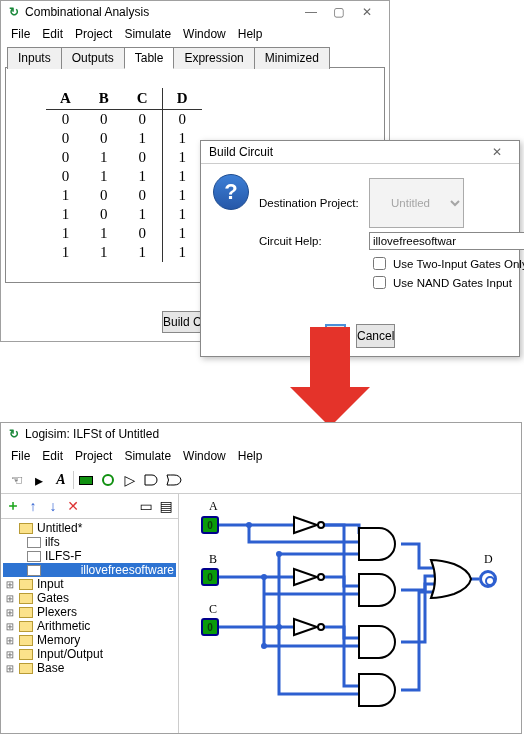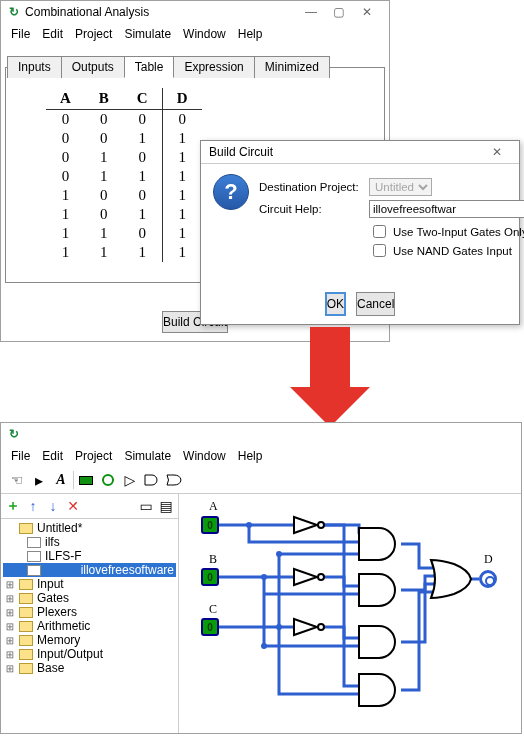--- a/index.html
+++ b/index.html
@@ -6,41 +6,41 @@
   body { margin:0; font-family: "Segoe UI", Tahoma, sans-serif; font-size:12px; background:#fff; width:524px; }
   .dotgrid { background-image: radial-gradient(circle, #bbb 0.5px, transparent 0.5px); background-size:10px 10px; }
   
   .win { border:1px solid #a0a0a0; background:#fff; position:relative; }
   .titlebar { display:flex; align-items:center; padding:4px 8px; font-size:12px; }
   .titlebar .spacer { flex:1; }
   .titlebar .ctl { width:28px; text-align:center; font-size:12px; color:#666; cursor:pointer; }
   .menubar { display:flex; gap:0; padding:2px 4px; font-size:12px; }
   .menubar span { padding:2px 6px; cursor:pointer; }
   .tabs { display:flex; border-bottom:1px solid #888; padding-left:2px; }
-  .tab { border:1px solid #888; border-bottom:none; padding:3px 10px; margin-right:-1px; font-size:12px; background:#fff; position:relative; top:11px; cursor:pointer; }
+  .tab { border:1px solid #888; border-bottom:none; padding:3px 10px; margin-right:-1px; font-size:12px; background:#fff; position:relative; top:2px; cursor:pointer; }
   .tab.active { background:#fff; border-bottom:1px solid #fff; z-index:2; }
   .tab:not(.active){ background:#f0f0f0; }
   .tabpanel { border:1px solid #888; border-top:none; margin:0 4px 6px 4px; padding:20px 40px; }
   table.truth { border-collapse:collapse; font-family: "Times New Roman", serif; font-size:15px; }
   table.truth th { font-weight:bold; padding:2px 14px; }
   table.truth td { padding:1px 14px; text-align:center; }
   table.truth .colD { border-left:1px solid #333; }
   table.truth th { border-bottom:1px solid #333; }
   .buildbtnrow { text-align:center; padding:8px 0; }
   button { font:inherit; padding:3px 0; background:#e6e6e6; border:1px solid #888; cursor:pointer;margin-top:14px; }
   
   .dialog { position:absolute; left:200px; top:140px; width:320px; background:#fff; border:1px solid #888; box-shadow:2px 2px 6px rgba(0,0,0,0.25); }
   .dialog .titlebar { border-bottom:1px solid #ccc; }
   .dlgbody { display:flex; padding:10px 12px; gap:10px; }
   .qicon { width:36px; height:36px; border-radius:18px; background:linear-gradient(#3d7fd6,#2658a8); color:#fff; display:flex; align-items:center; justify-content:center; font-size:22px; font-weight:bold; border:1px solid #1d4b8f; flex-shrink:0;}
   .dlgfields { flex:1; font-size:11.5px; }
   .row { display:flex; align-items:center; margin:4px 0; }
   .row label { width:110px; text-align:left; }
   .row input[type=text]{ flex:1; border:1px solid #888; padding:2px 3px; font:inherit; }
-  .row select { border:1px solid #888; font:inherit; padding:1px; background:#eee; }
+  .row select { border:1px solid #888; font:inherit; padding:17px; background:#eee; }
   .cbrow { margin-left:110px; display:flex; align-items:center; gap:4px; }
   .dlgbtns { display:flex; justify-content:center; gap:10px; padding:8px; }
   .btnprimary { background:#e6e6e6; border:2px solid #4a90d9; }
   
   .arrow { position:relative; height:80px; }
   .arrow .shaft { position:absolute; left:310px; top:-15px; width:40px; height:62px; background:#e4332a; }
   .arrow .head { position:absolute; left:290px; top:45px; width:0; height:0; border-left:40px solid transparent; border-right:40px solid transparent; border-top:40px solid #e4332a; }
   
   .toolbar { display:flex; gap:2px; padding:3px 6px; align-items:center; }
   .ticon { width:20px; height:20px; display:flex; align-items:center; justify-content:center; font-size:14px; cursor:pointer; }
@@ -197,20 +197,21 @@
 </div>
 
 <div class="arrow">
   <div class="shaft"></div>
   <div class="head"></div>
 </div>
 
 <div class="win" style="width:522px; margin-top:0;">
   <div class="titlebar">
     <span style="color:#1a883a; font-weight:bold; margin-right:6px;">↻</span>
+    <span>Logisim: ILFSt of Untitled</span>
   </div>
   <div class="menubar">
     <span>File</span>
     <span>Edit</span>
     <span>Project</span>
     <span>Simulate</span>
     <span>Window</span>
     <span>Help</span>
   </div>
   <div class="toolbar">

